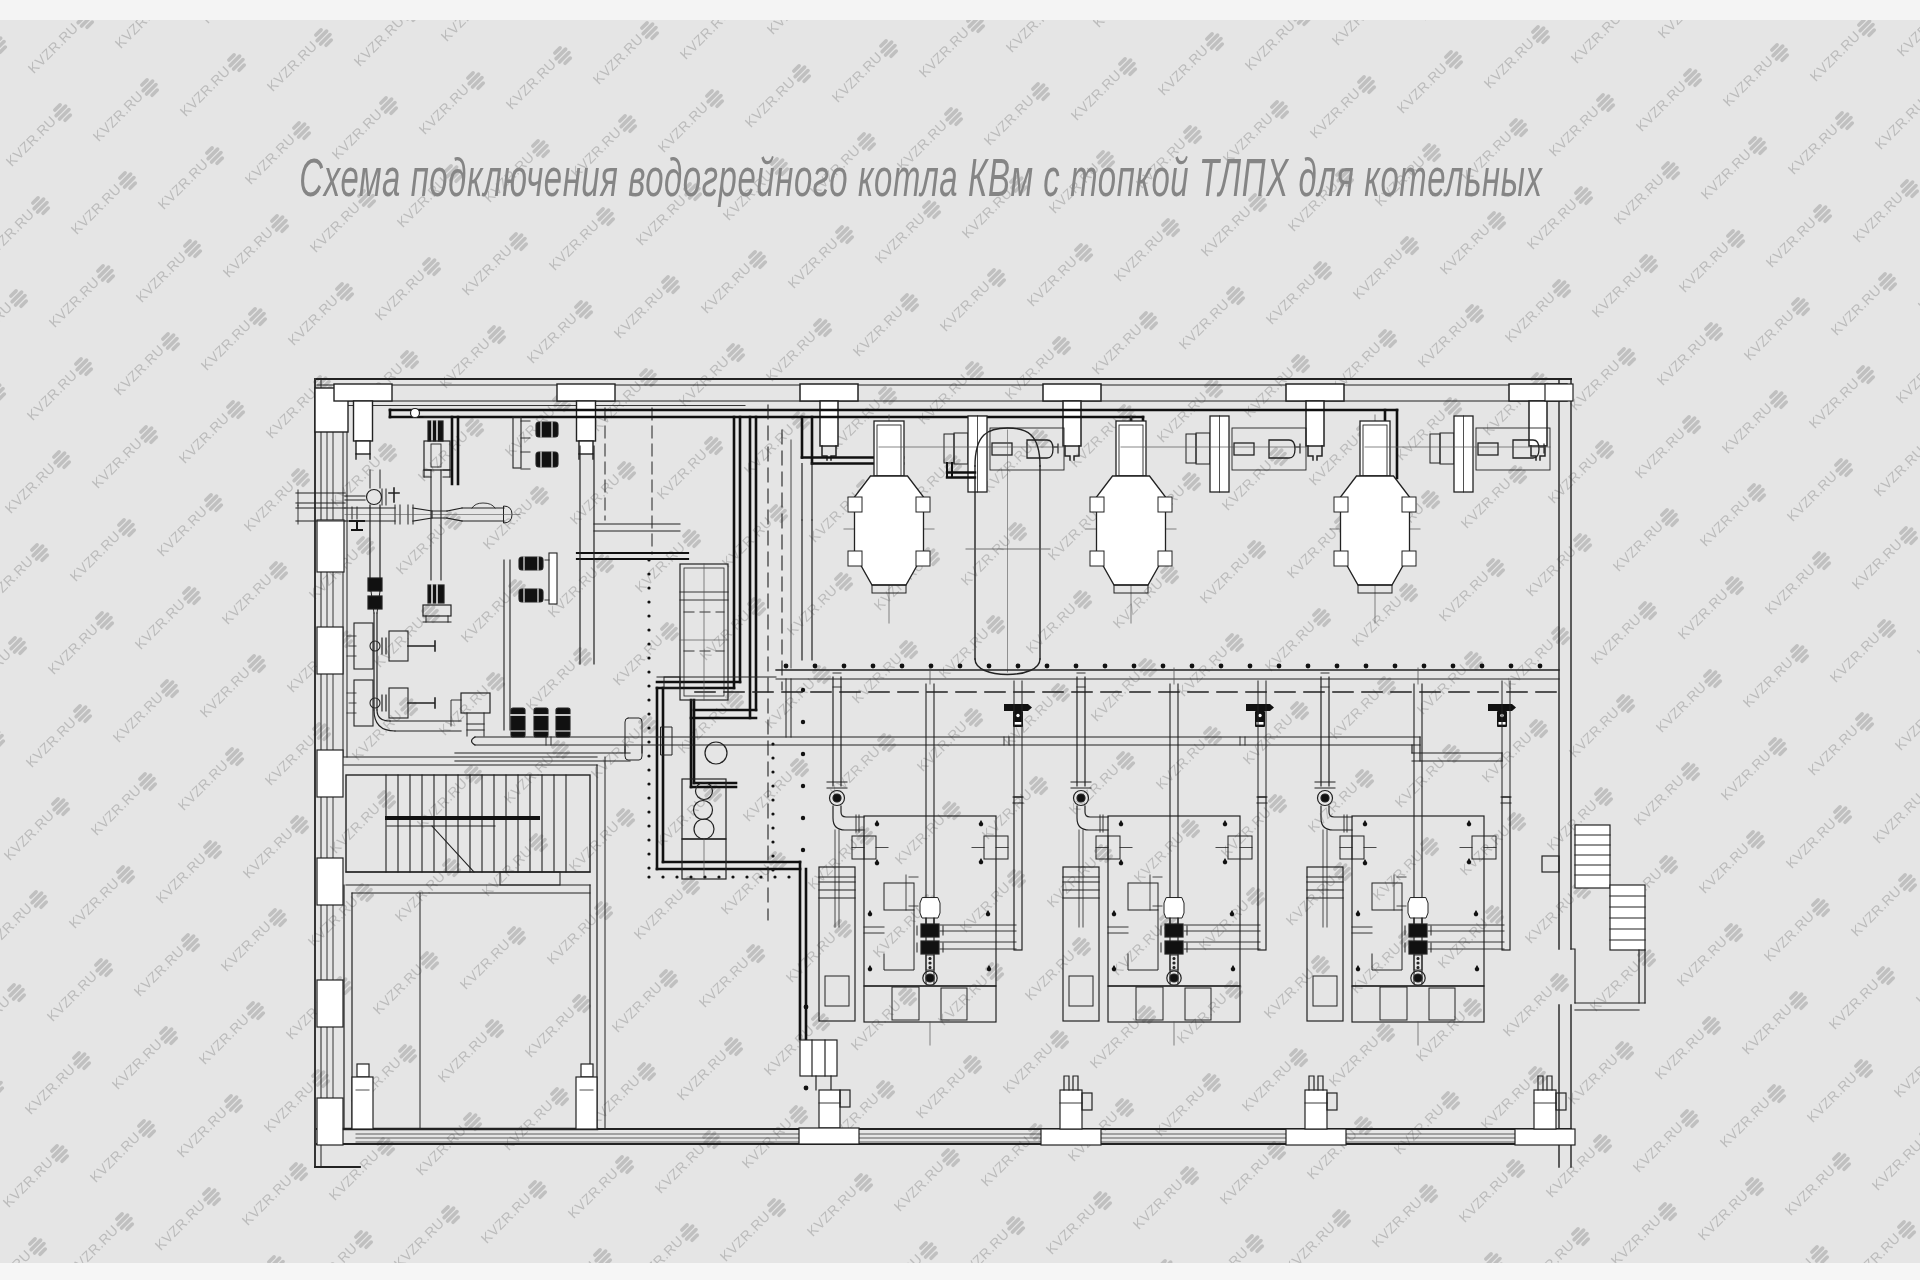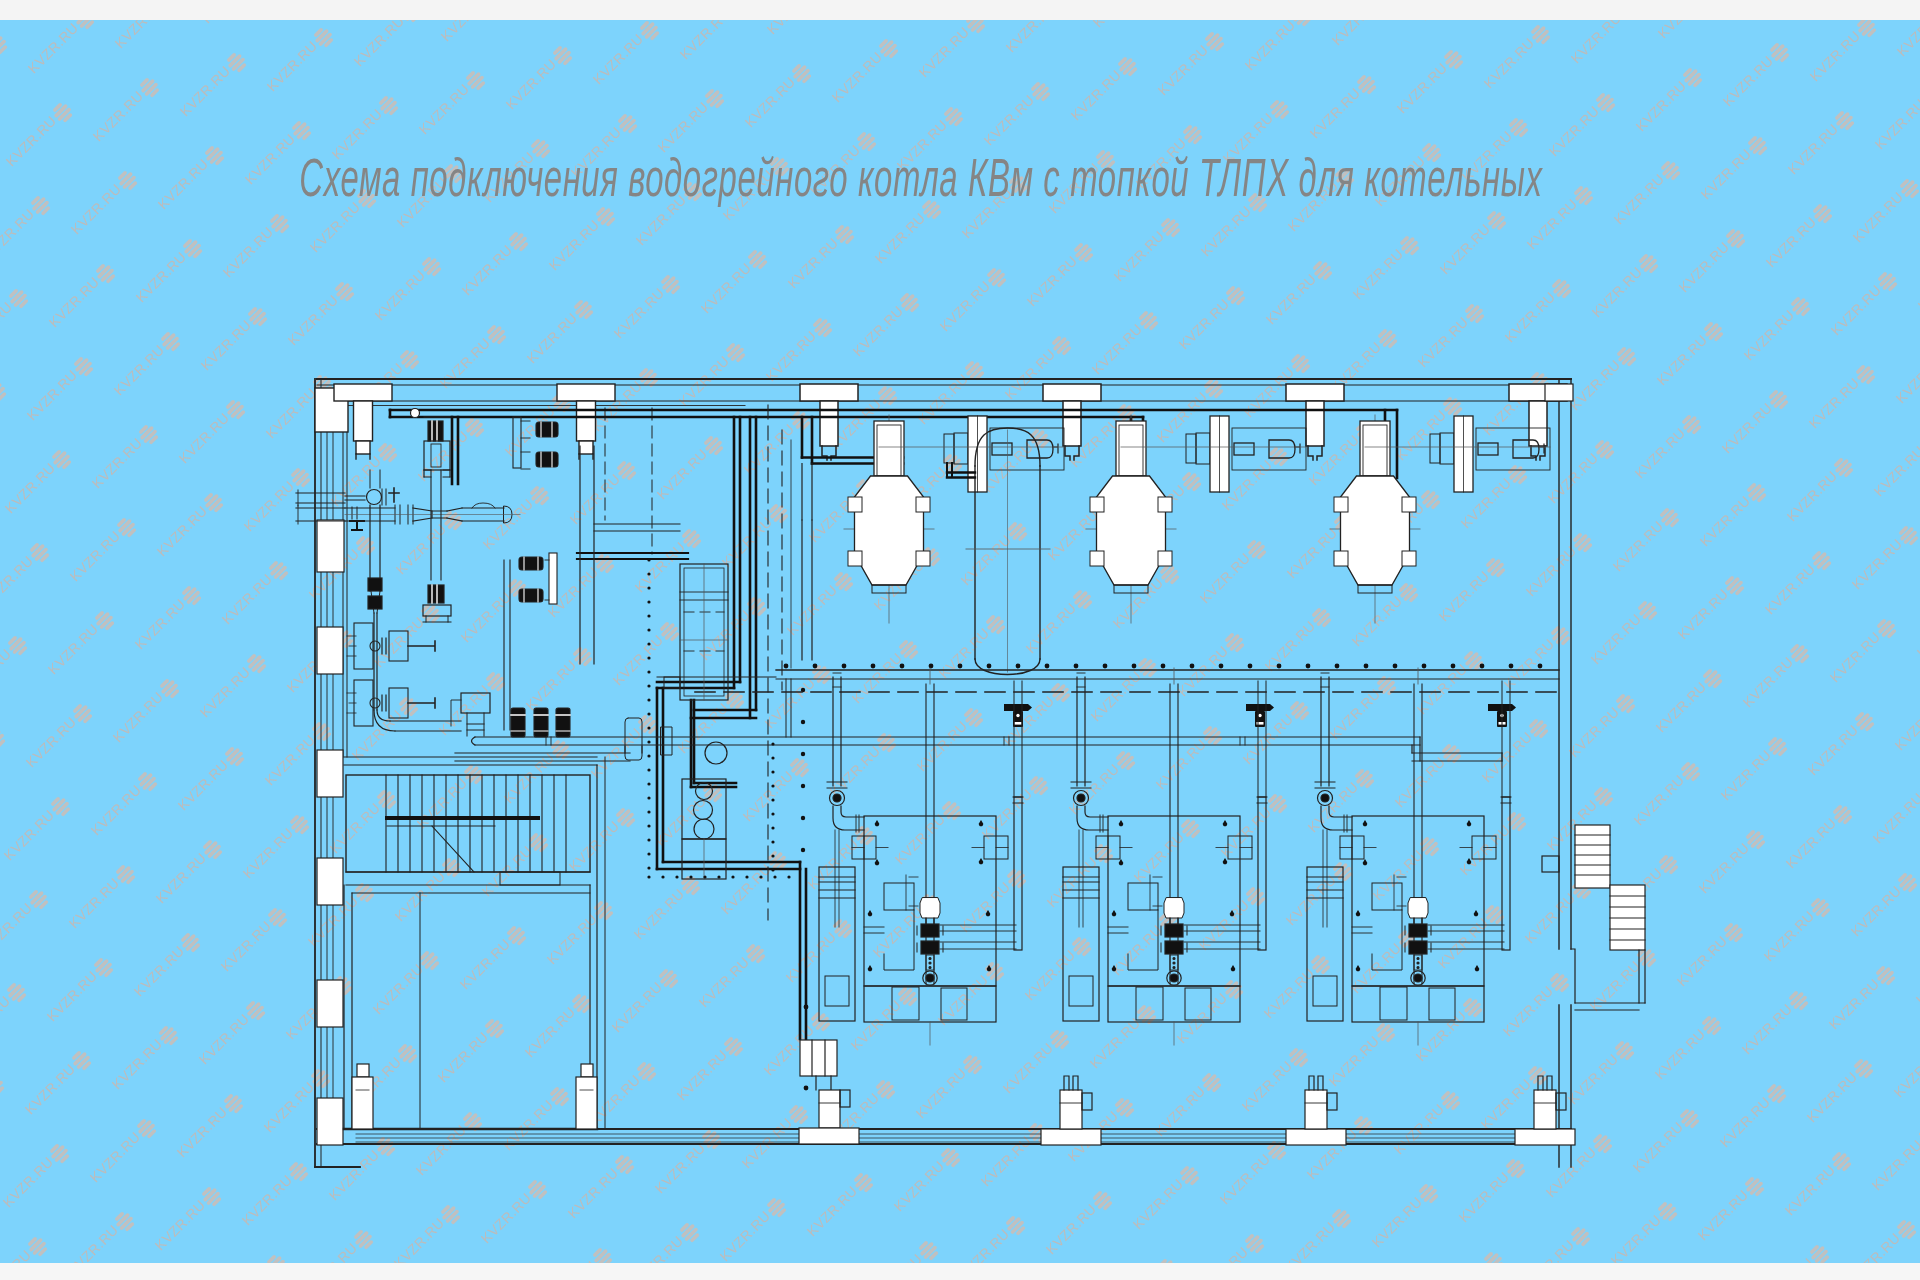--- a/index.html
+++ b/index.html
@@ -1,15 +1,15 @@
 <!DOCTYPE html>
 <html><head><meta charset="utf-8">
 <style>
 html,body{margin:0;padding:0;background:#fff;}
-#page{position:relative;width:1920px;height:1280px;overflow:hidden;background:#7dd3fc;}
+#page{position:relative;width:1920px;height:1280px;overflow:hidden;background:#e5e5e5;}
 text{user-select:none;}
 </style></head>
 <body>
 <div id="page">
 <svg width="1920" height="1280" viewBox="0 0 1920 1280">
 
 <defs>
 <g id="wm">
   <g transform="rotate(-45)" fill="#bcbcbc">
     <text x="0" y="5" text-anchor="middle" font-family="Liberation Sans, sans-serif" font-size="14" letter-spacing="0.4">KVZR.RU</text>

